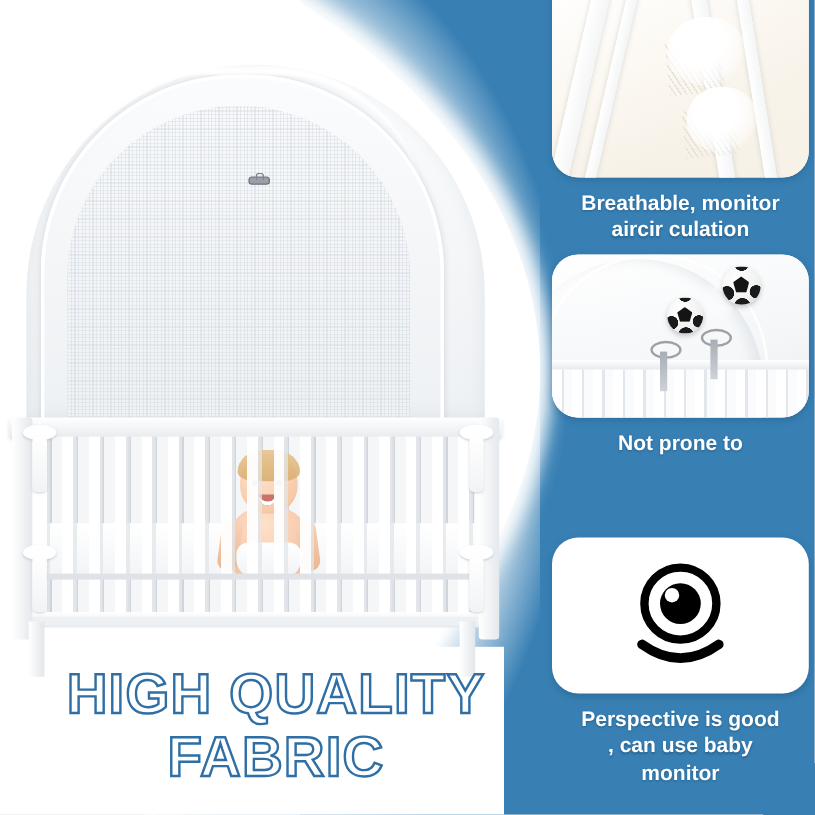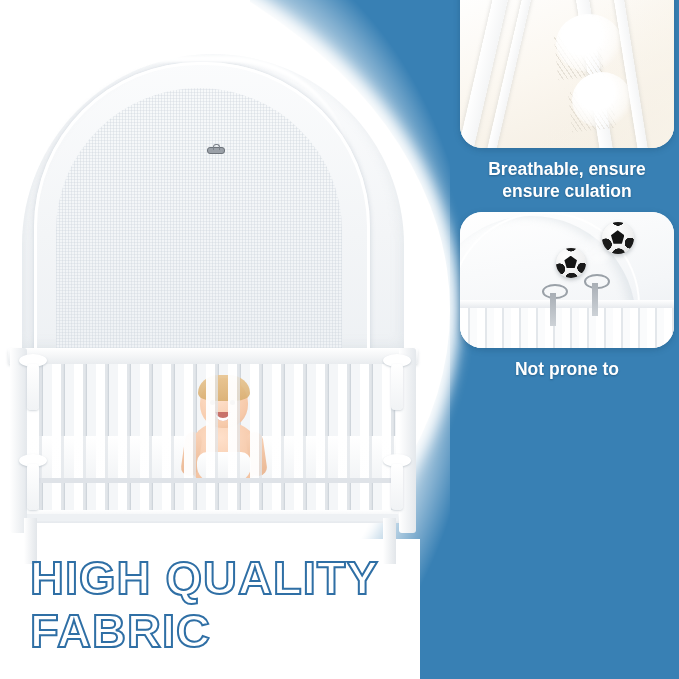--- a/index.html
+++ b/index.html
@@ -311,20 +311,21 @@
   .bow-b { left: 372px; top: 306px; }
   .bow-c { left: 8px;   top: 406px; }
   .bow-d { left: 372px; top: 406px; }
 
   
   .headline {
     position: absolute;
     left: 30px;
     top: 552px;
     width: 400px;
+    text-align: center;
   }
   .headline-line {
     font-size: 47px;
     font-weight: 700;
     line-height: 1.12;
     letter-spacing: 1px;
     color: transparent;
     -webkit-text-stroke: 2px #2f6fa5;
     text-stroke: 2px #2f6fa5;
     white-space: nowrap;
@@ -578,22 +579,22 @@
           <div class="fabric-strap fs-b"></div>
           <div class="fabric-strap fs-c"></div>
           <div class="fabric-strap fs-d"></div>
           <div class="fabric-mesh"></div>
           <div class="fabric-mesh2"></div>
           <div class="fluff fl-a"></div>
           <div class="fluff fl-b"></div>
         </div>
       </div>
       <div class="feature-caption">
-        <div>Breathable, ensure</div>
-        <div>ensure culation</div>
+        <div>Breathable, monitor</div>
+        <div>aircir culation</div>
       </div>
     </div>
 
     <div class="feature f2">
       <div class="feature-card">
         <div class="crib-mini">
           <div class="mini-dome"></div>
           <div class="mini-dome-rib"></div>
           <div class="mini-rail"></div>
           <div class="mini-slats"></div>
@@ -602,15 +603,30 @@
           <div class="ball-trail"></div>
           <div class="ball ball-a"></div>
           <div class="ball ball-b"></div>
         </div>
       </div>
       <div class="feature-caption">
         <div>Not prone to</div>
       </div>
     </div>
 
+    <div class="feature f3">
+      <div class="feature-card">
+        <svg class="cam-icon" width="104" height="104" viewBox="0 0 104 104">
+          <circle cx="52" cy="42" r="30" fill="none" stroke="#000000" stroke-width="7"></circle>
+          <circle cx="52" cy="42" r="17" fill="#000000"></circle>
+          <circle cx="45" cy="35" r="6" fill="#ffffff"></circle>
+          <path d="M20 76 Q52 99 84 76" fill="none" stroke="#000000" stroke-width="8" stroke-linecap="round"></path>
+        </svg>
+      </div>
+      <div class="feature-caption">
+        <div>Perspective is good</div>
+        <div>, can use baby</div>
+        <div>monitor</div>
+      </div>
+    </div>
 
   </div>
 </div>
 
 </body></html>

